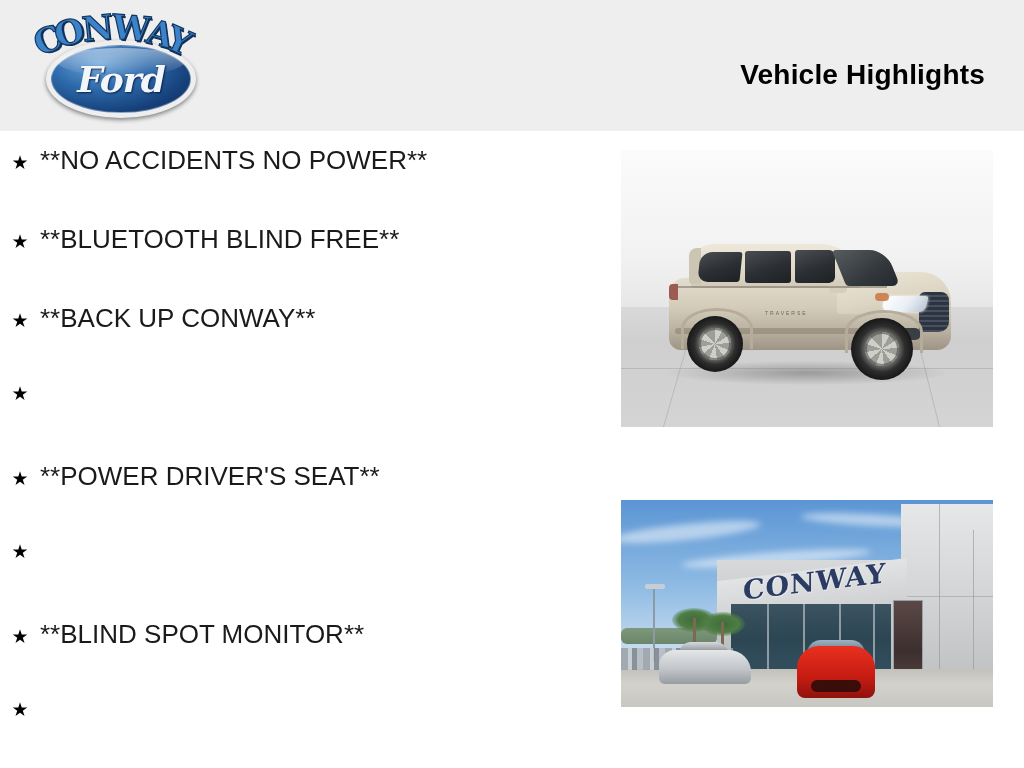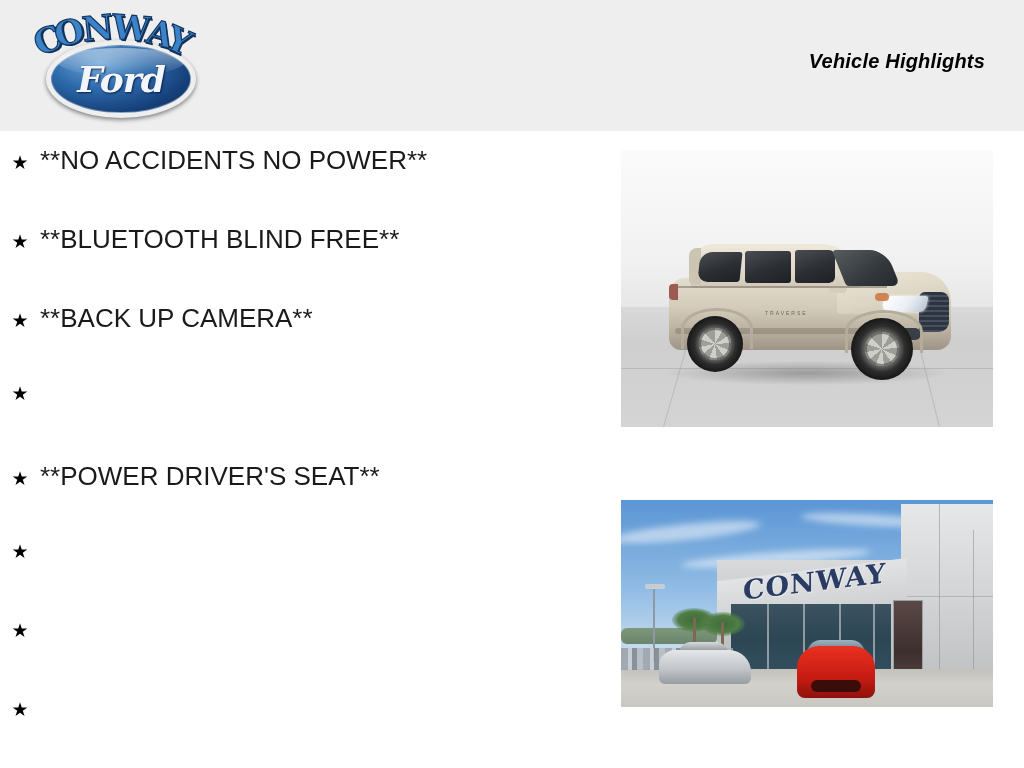--- a/index.html
+++ b/index.html
@@ -96,27 +96,26 @@
     -webkit-text-stroke: 1.2px #12355f;
     text-shadow: 1.5px 1.5px 0 #0f2f57;
     display: inline-block;
     line-height: 1;
   }
 
   
   #page-title {
     position: absolute;
     right: 39px;
-    top: 50px;
-    font-size: 20px;
+    top: 59px;
+    font-size: 28px;
     font-weight: bold;
     color: #000000;
     letter-spacing: .2px;
     white-space: nowrap;
-    font-style: italic;
   }
 
   
   #highlights-list {
     position: absolute;
     left: 0;
     top: 147px;
     width: 600px;
   }
   .highlight-row {
@@ -455,38 +454,39 @@
     <span class="highlight-text">**NO ACCIDENTS NO POWER**</span>
   </div>
 
   <div class="highlight-row">
     <span class="bullet-star">★</span>
     <span class="highlight-text">**BLUETOOTH BLIND FREE**</span>
   </div>
 
   <div class="highlight-row">
     <span class="bullet-star">★</span>
-    <span class="highlight-text">**BACK UP CAMERA**</span>
+    <span class="highlight-text">**BACK UP CONWAY**</span>
   </div>
 
   <div class="highlight-row">
     <span class="bullet-star">★</span>
   </div>
 
   <div class="highlight-row">
     <span class="bullet-star">★</span>
     <span class="highlight-text">**POWER DRIVER'S SEAT**</span>
   </div>
 
   <div class="highlight-row">
     <span class="bullet-star">★</span>
   </div>
 
   <div class="highlight-row">
     <span class="bullet-star">★</span>
+    <span class="highlight-text">**BLIND SPOT MONITOR**</span>
   </div>
 
   <div class="highlight-row">
     <span class="bullet-star">★</span>
   </div>
 
 </div>
 
 <div id="media-panel">
 

